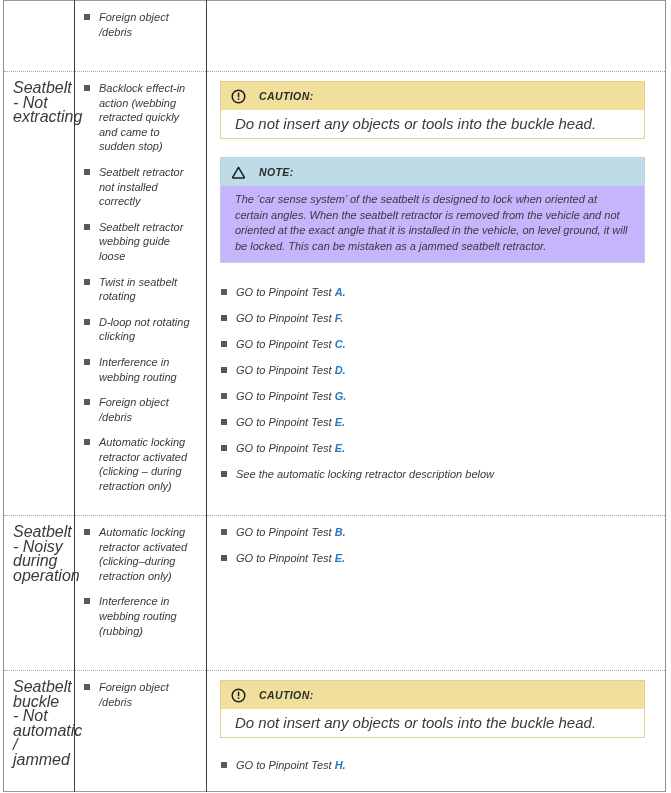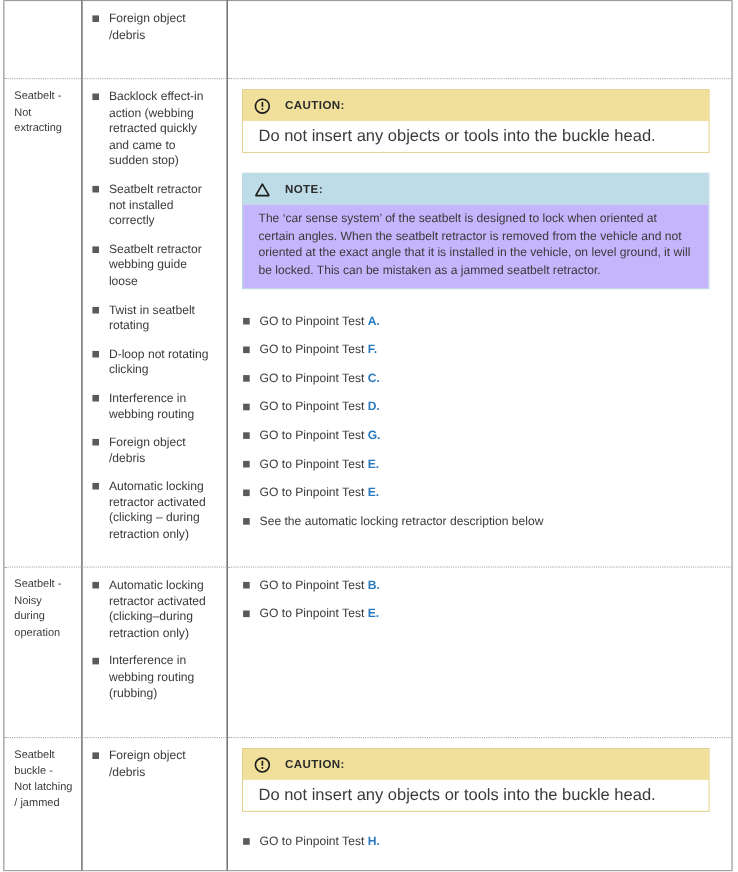--- a/index.html
+++ b/index.html
@@ -7,20 +7,21 @@
     width:671px;height:793px;
     font-family:"Liberation Sans","DejaVu Sans",sans-serif;
     color:#333333;
     -webkit-font-smoothing:antialiased;
   }
   .page{
     position:relative;
     width:671px;height:793px;
     box-sizing:border-box;
     overflow:hidden;
+    font-style:italic;
   }
   table.diag{
     border-collapse:collapse;
     width:662px;
     margin:0 0 0 3px;
     table-layout:fixed;
   }
   table.diag td{
     vertical-align:top;
     padding:0;
@@ -45,21 +46,21 @@
     border-right:1px solid #3d3d3d;
   }
   .diag td.col3{
     border-right:1px solid #8d8d8d;
   }
 
   .cell-pad{padding:9px 8px 10px 9px;}
   .cell-pad-3{padding:9px 13px 12px 13px;}
 
   .sym{
-    font-size:10px;
+    font-size:16px;
     line-height:14.6px;
     color:#3a3a3a;
   }
 
   ul.blist{
     list-style:none;
     margin:0;padding:0;
   }
   ul.blist > li{
     position:relative;
@@ -273,21 +274,21 @@
         <ul class="tlist">
           <li><span>GO to Pinpoint Test </span><span class="lnk">B.</span></li>
           <li><span>GO to Pinpoint Test </span><span class="lnk">E.</span></li>
         </ul>
       </div>
     </td>
   </tr>
 
   <tr style="height:121px;">
     <td class="col1">
-      <div class="cell-pad sym">Seatbelt buckle - Not latching / jammed</div>
+      <div class="cell-pad sym">Seatbelt buckle - Not automatic / jammed</div>
     </td>
     <td class="col2">
       <div class="cell-pad">
         <ul class="blist">
           <li>Foreign object /debris</li>
         </ul>
       </div>
     </td>
     <td class="col3">
       <div class="cell-pad-3">

